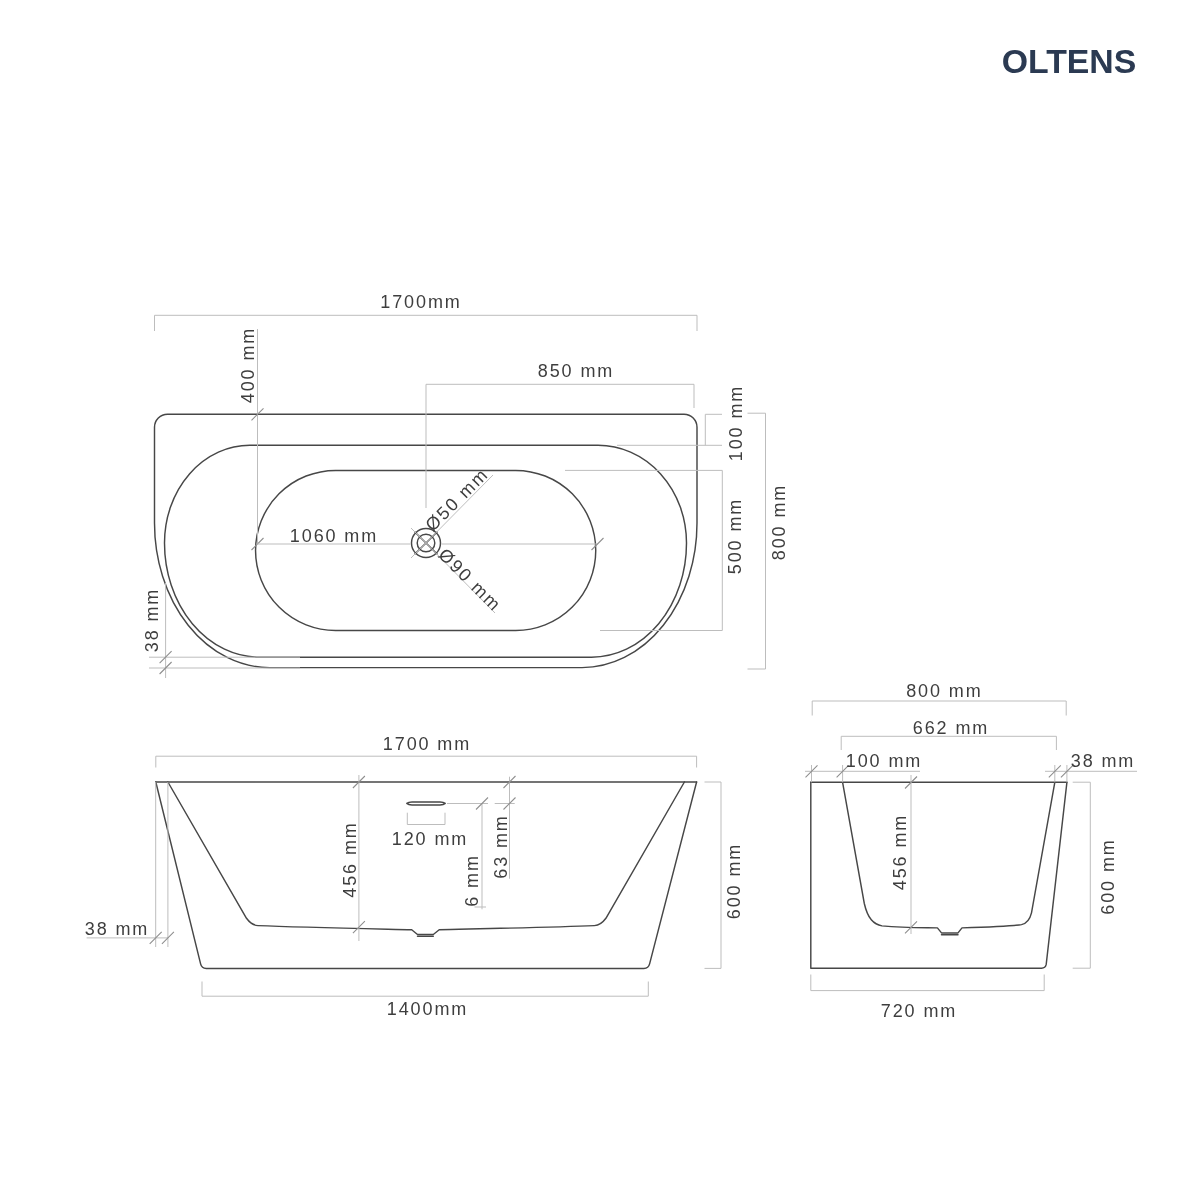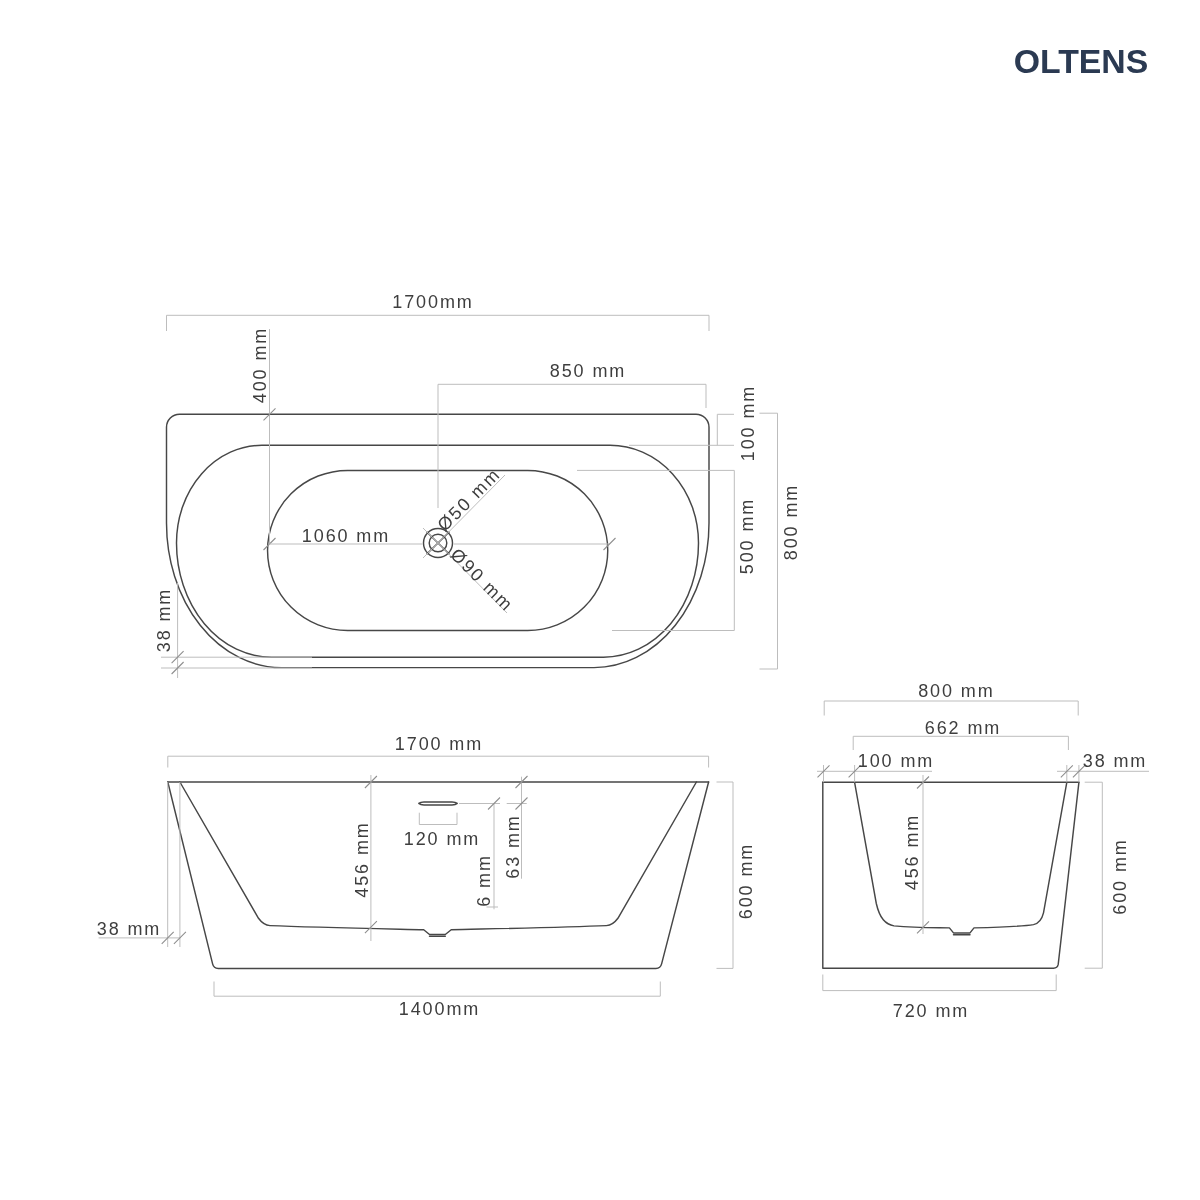--- a/index.html
+++ b/index.html
@@ -1,16 +1,16 @@
 <!DOCTYPE html>
 <html><head>
 <meta charset="utf-8">
 <style>
   html,body{margin:0;padding:0;background:#ffffff;}
-  .wrap{width:960px;height:1200px;position:relative;background:#fff;margin-left:12px;}
+  .wrap{width:960px;height:1200px;position:relative;background:#fff;}
   text{font-family:"Liberation Sans",sans-serif;fill:#3e3e3e;font-size:18px;letter-spacing:1.9px;}
   .logo{font-family:"Liberation Sans",sans-serif;fill:#2b3a52;font-size:33.8px;font-weight:bold;letter-spacing:0px;}
   .o{stroke:#474747;stroke-width:1.45;fill:none;stroke-linejoin:round;stroke-linecap:round;}
   .d{stroke:#bdbdbd;stroke-width:1;fill:none;}
   .k{stroke:#8f8f8f;stroke-width:1.1;fill:none;}
 </style>
 </head>
 <body>
 <div class="wrap">
 <svg width="1200" height="1200" viewBox="0 0 1200 1200">

